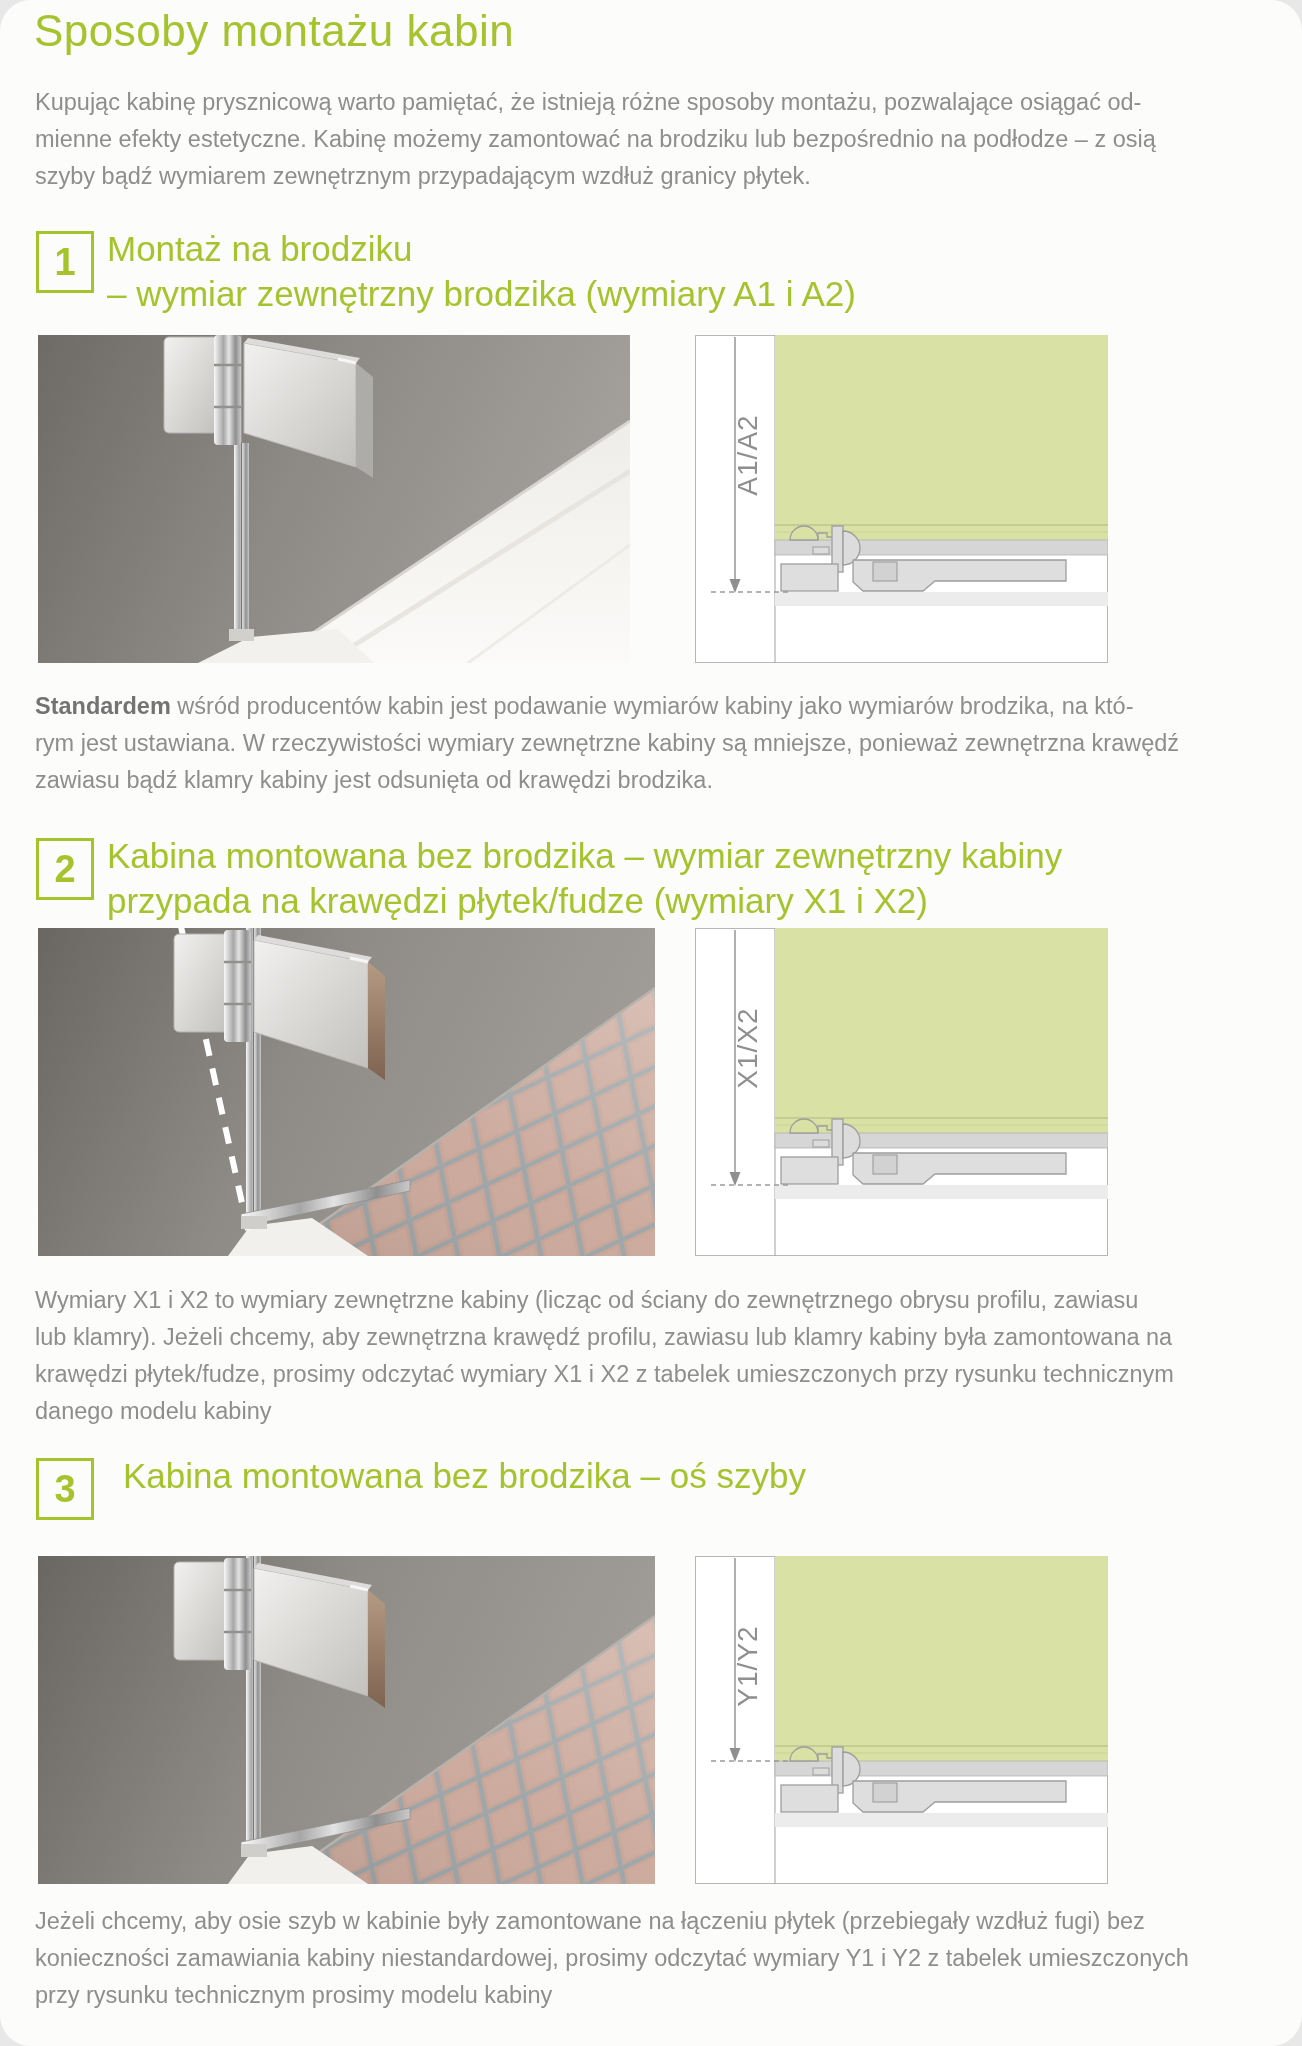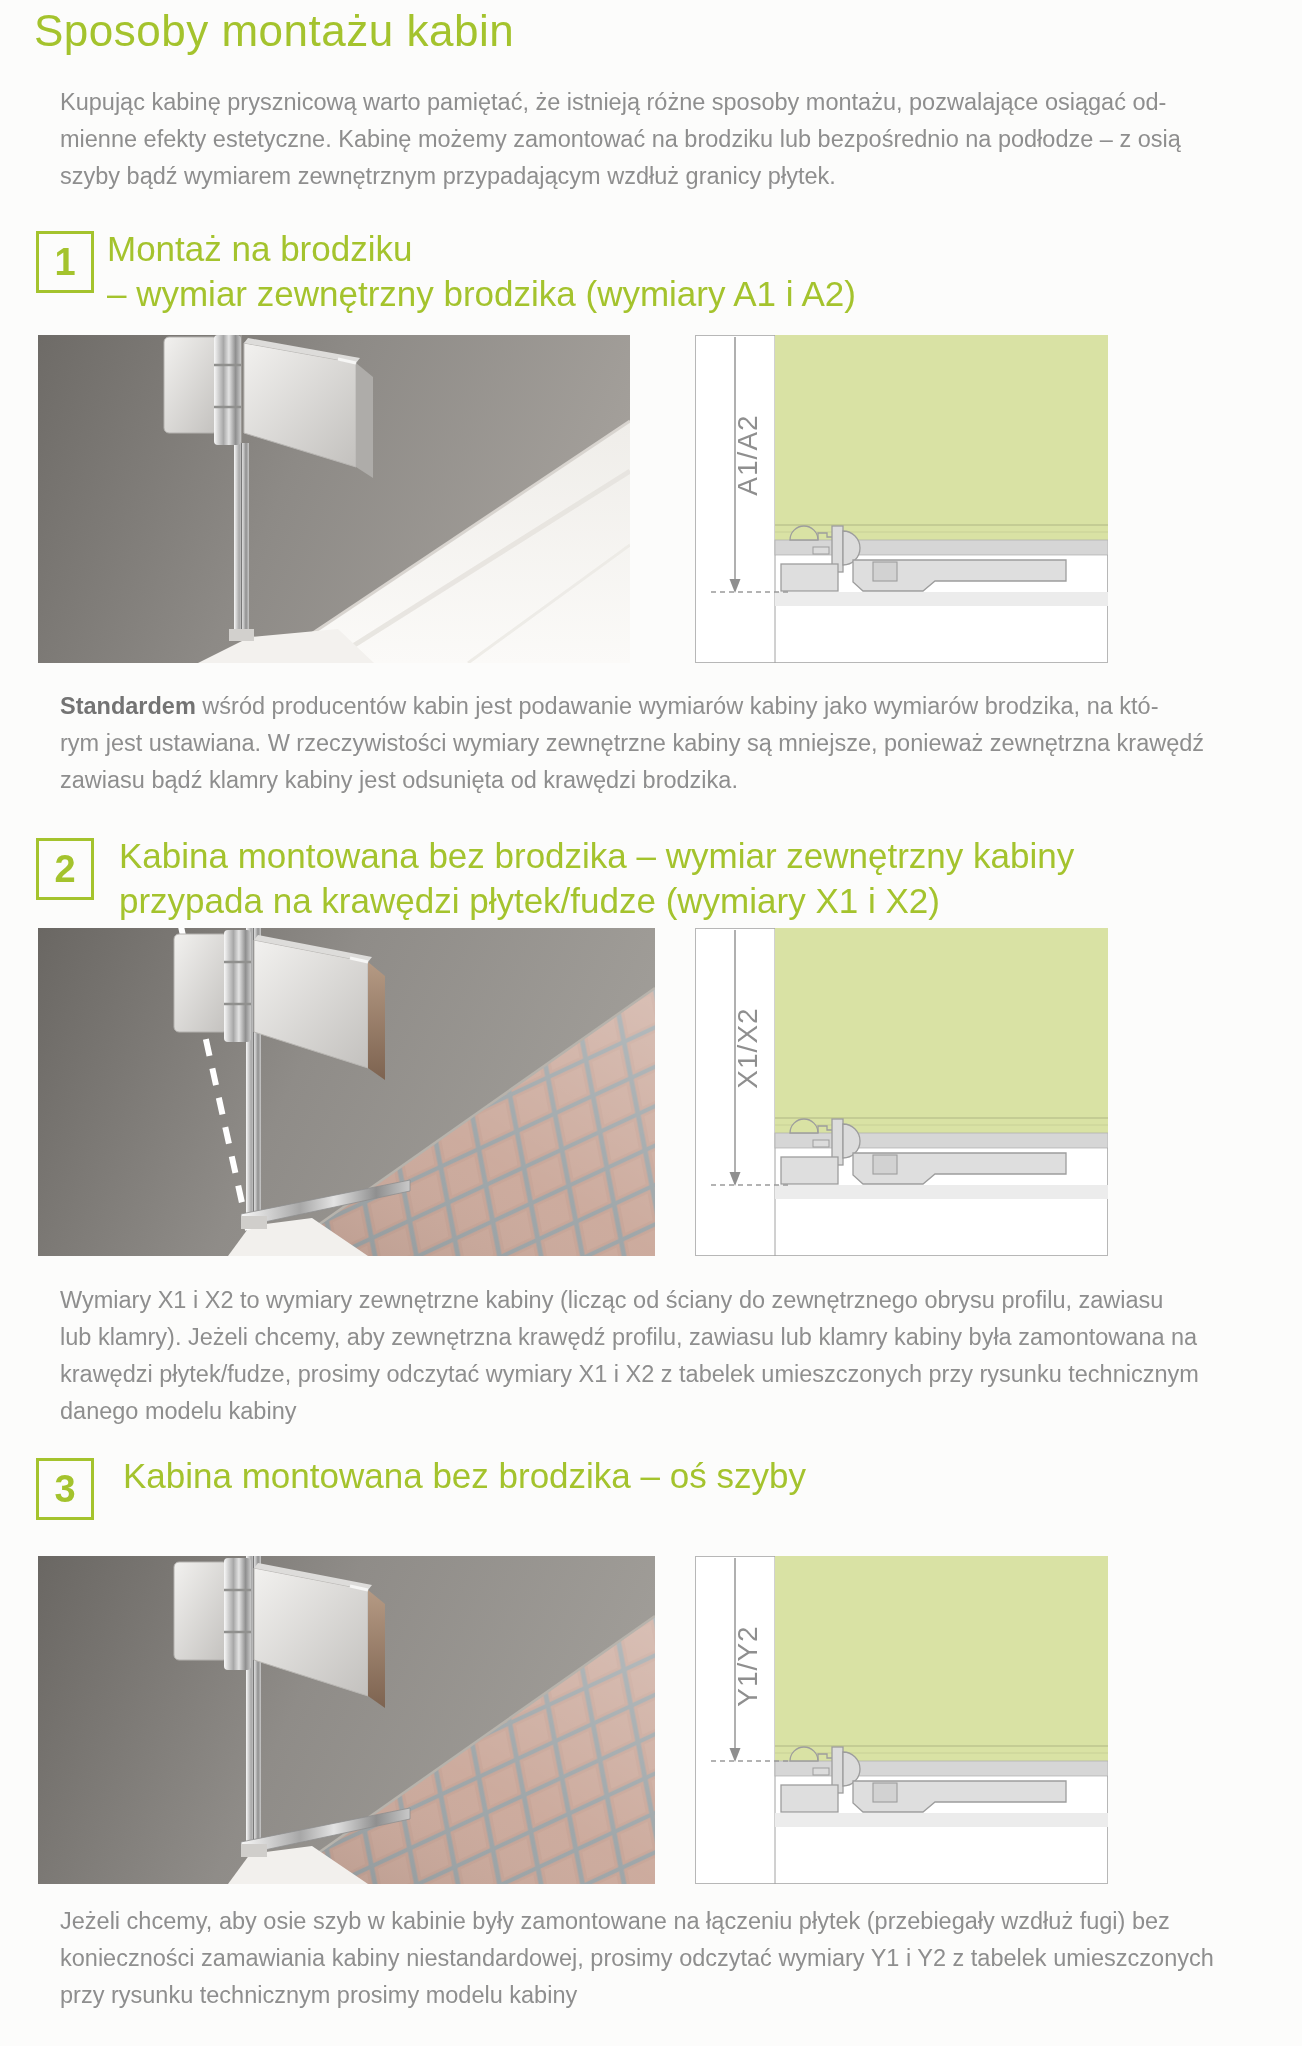--- a/index.html
+++ b/index.html
@@ -5,26 +5,27 @@
   :root{
     --green:#a4c32d;
     --body-gray:#8e8e8e;
     --page-bg:#fcfcfb;
   }
   html,body{margin:0;padding:0;background:#e8e8e8;}
   .page{
     position:relative;width:1302px;height:2046px;margin:0 auto;
     background:var(--page-bg);overflow:hidden;
     font-family:"Liberation Sans","DejaVu Sans",sans-serif;
+    border-radius:31px;
   }
   .page-title{
     position:absolute;left:34px;top:6px;
     font-size:44px;font-weight:400;letter-spacing:.5px;color:var(--green);
   }
-  .body-par{position:absolute;left:35px;font-size:23.5px;line-height:37px;color:var(--body-gray);margin-left:25px;}
+  .body-par{position:absolute;left:35px;font-size:23.5px;line-height:37px;color:var(--body-gray);}
   .body-par span,.body-par strong{display:inline;}
   .pline{display:block;white-space:nowrap;}
   .pline strong{font-weight:700;color:#737373;}
   .num-box{
     position:absolute;left:36px;width:52px;height:56px;
     border:3px solid var(--green);color:var(--green);
     display:flex;align-items:center;justify-content:center;
     font-size:38px;font-weight:700;background:transparent;
   }
   .sec-heading{
@@ -135,21 +136,21 @@
 
   <div class="body-par" style="top:688px;">
     <span class="pline"><strong>Standardem</strong><span> wśród producentów kabin jest podawanie wymiarów kabiny jako wymiarów brodzika, na któ-</span></span>
     <span class="pline">rym jest ustawiana. W rzeczywistości wymiary zewnętrzne kabiny są mniejsze, ponieważ zewnętrzna krawędź</span>
     <span class="pline">zawiasu bądź klamry kabiny jest odsunięta od krawędzi brodzika.</span>
   </div>
 
   <div class="num-box" style="top:838px;">
     <span>2</span>
   </div>
-  <div class="sec-heading" style="top:833px;margin-left:12px;">
+  <div class="sec-heading" style="top:833px;">
     <span>Kabina montowana bez brodzika – wymiar zewnętrzny kabiny</span>
     <span>przypada na krawędzi płytek/fudze (wymiary X1 i X2)</span>
   </div>
 
   <div class="photo" style="top:928px;width:617px;">
     <svg viewBox="0 0 617 328" preserveAspectRatio="none">
       <defs>
         <linearGradient id="p2wall" x1="0" y1="0" x2="1" y2="0.25">
           <stop offset="0" stop-color="#6a6763"></stop>
             <stop offset="0.5" stop-color="#8f8c88"></stop>

